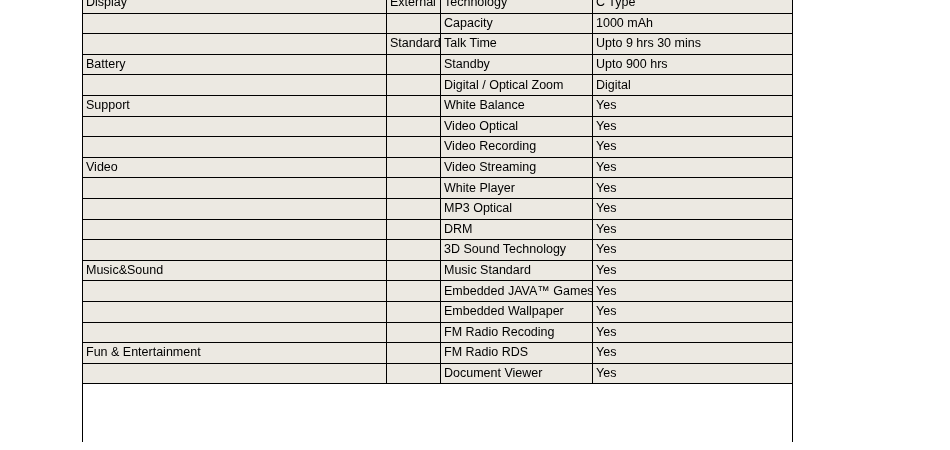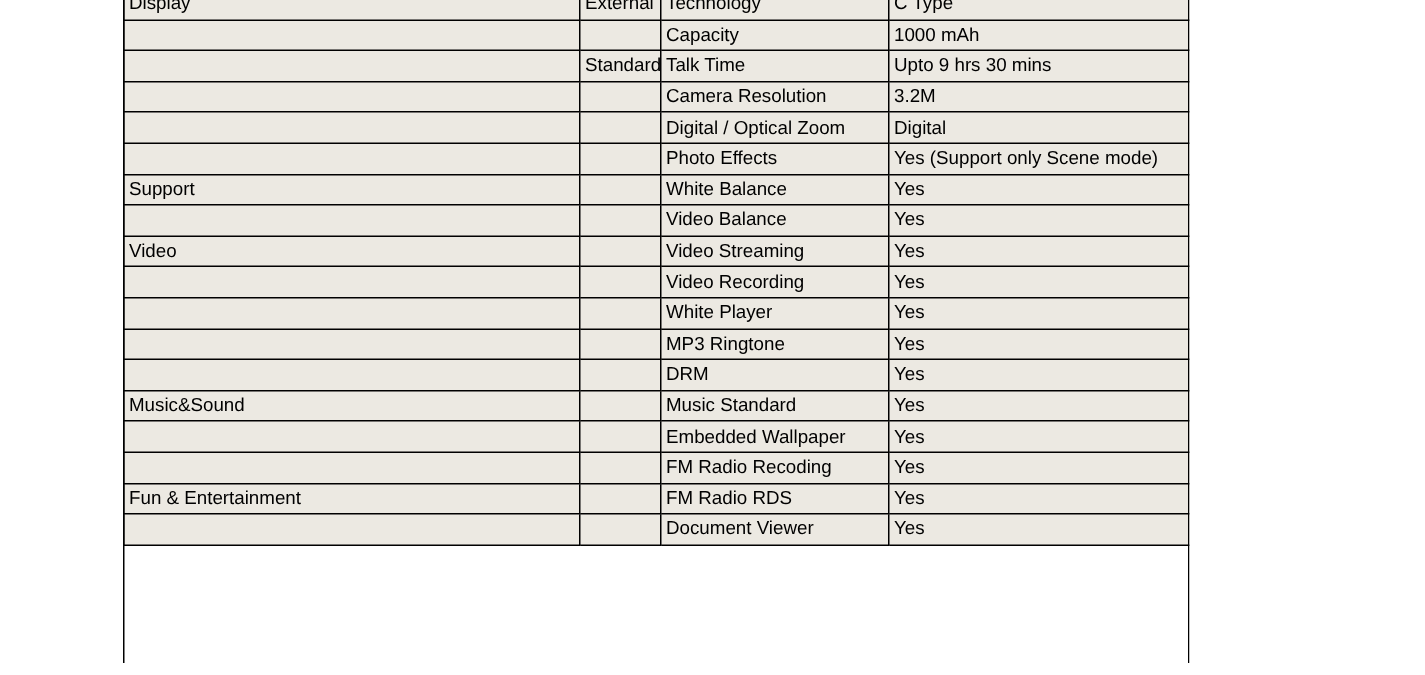--- a/index.html
+++ b/index.html
@@ -114,83 +114,89 @@
         <td class="feat">Capacity</td>
         <td class="val">1000 mAh</td>
       </tr>
       <tr>
         <td class="cat"></td>
         <td class="sub">Standard</td>
         <td class="feat">Talk Time</td>
         <td class="val">Upto 9 hrs 30 mins</td>
       </tr>
       <tr>
-        <td class="cat"></td>
-        <td class="sub"></td>
-        <td class="feat">Camera Resolution</td>
-        <td class="val">3.2M</td>
+        <td class="cat">Battery</td>
+        <td class="sub"></td>
+        <td class="feat">Standby</td>
+        <td class="val">Upto 900 hrs</td>
       </tr>
       <tr>
         <td class="cat"></td>
         <td class="sub"></td>
         <td class="feat">Digital / Optical Zoom</td>
         <td class="val">Digital</td>
       </tr>
       <tr>
-        <td class="cat"></td>
-        <td class="sub"></td>
-        <td class="feat">Photo Effects</td>
-        <td class="val">Yes (Support only Scene mode)</td>
-      </tr>
-      <tr>
         <td class="cat">Support</td>
         <td class="sub"></td>
         <td class="feat">White Balance</td>
         <td class="val">Yes</td>
       </tr>
       <tr>
         <td class="cat"></td>
         <td class="sub"></td>
-        <td class="feat">Video Balance</td>
+        <td class="feat">Video Optical</td>
+        <td class="val">Yes</td>
+      </tr>
+      <tr>
+        <td class="cat"></td>
+        <td class="sub"></td>
+        <td class="feat">Video Recording</td>
         <td class="val">Yes</td>
       </tr>
       <tr>
         <td class="cat">Video</td>
         <td class="sub"></td>
         <td class="feat">Video Streaming</td>
         <td class="val">Yes</td>
       </tr>
       <tr>
         <td class="cat"></td>
         <td class="sub"></td>
-        <td class="feat">Video Recording</td>
-        <td class="val">Yes</td>
-      </tr>
-      <tr>
-        <td class="cat"></td>
-        <td class="sub"></td>
         <td class="feat">White Player</td>
         <td class="val">Yes</td>
       </tr>
       <tr>
         <td class="cat"></td>
         <td class="sub"></td>
-        <td class="feat">MP3 Ringtone</td>
+        <td class="feat">MP3 Optical</td>
         <td class="val">Yes</td>
       </tr>
       <tr>
         <td class="cat"></td>
         <td class="sub"></td>
         <td class="feat">DRM</td>
         <td class="val">Yes</td>
       </tr>
       <tr>
+        <td class="cat"></td>
+        <td class="sub"></td>
+        <td class="feat">3D Sound Technology</td>
+        <td class="val">Yes</td>
+      </tr>
+      <tr>
         <td class="cat">Music&amp;Sound</td>
         <td class="sub"></td>
         <td class="feat">Music Standard</td>
+        <td class="val">Yes</td>
+      </tr>
+      <tr>
+        <td class="cat"></td>
+        <td class="sub"></td>
+        <td class="feat">Embedded JAVA™ Games</td>
         <td class="val">Yes</td>
       </tr>
       <tr>
         <td class="cat"></td>
         <td class="sub"></td>
         <td class="feat">Embedded Wallpaper</td>
         <td class="val">Yes</td>
       </tr>
       <tr>
         <td class="cat"></td>

